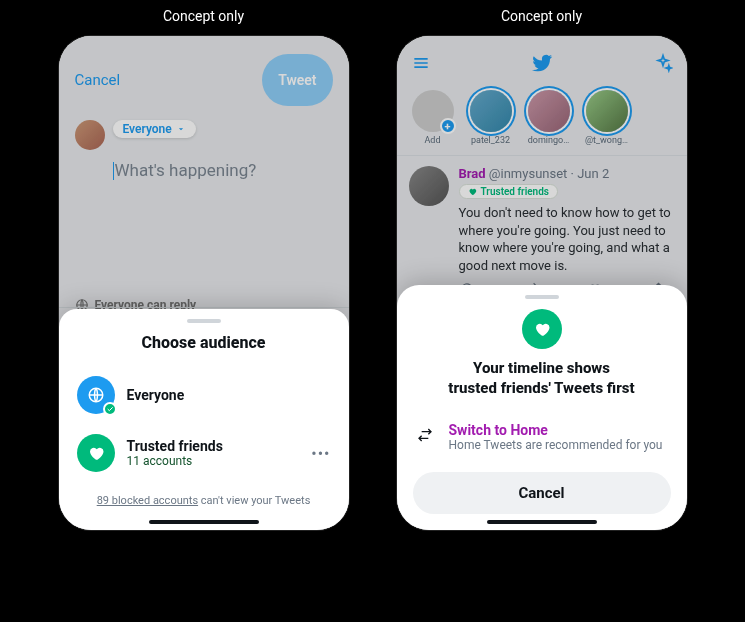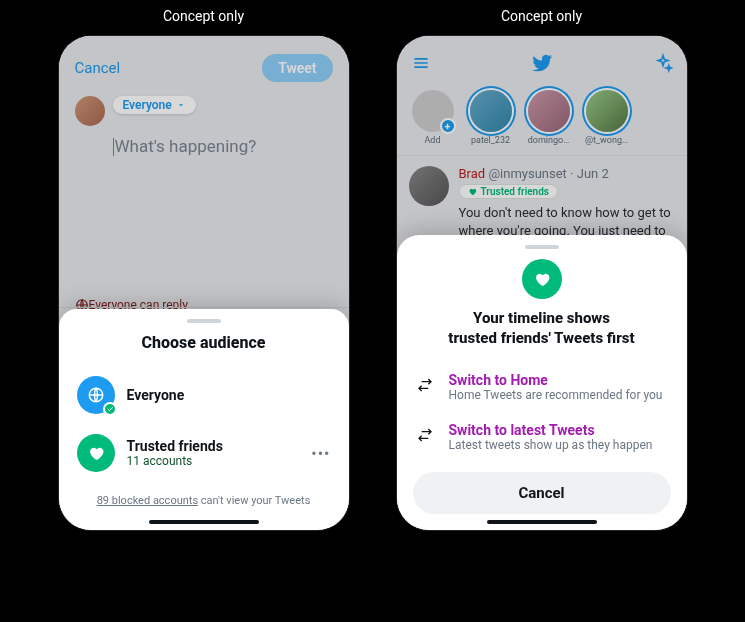--- a/index.html
+++ b/index.html
@@ -36,34 +36,34 @@
   }
 
   
   .compose-header {
     display: flex; justify-content: space-between; align-items: center;
     padding: 18px 16px 10px;
   }
   .cancel-link { color: #1d9bf0; font-size: 15px; }
   .tweet-btn {
     background: #8ecdf7; color: #fff; font-size: 14px; font-weight: 600;
-    padding: 6px 16px; border-radius: 999px;
+    padding: 18px 16px; border-radius: 999px;
   }
   .compose-row { display:flex; align-items:flex-start; gap:8px; padding:4px 16px; }
   .avatar-sm { width:30px;height:30px;border-radius:50%;background:linear-gradient(135deg,#c97,#a65); }
   .aud-pill {
     display:inline-flex;align-items:center;gap:4px;
     background:#fff;border-radius:999px;padding:2px 10px;
     color:#1d9bf0;font-size:12px;font-weight:600;
     box-shadow:0 1px 3px rgba(0,0,0,.15);
   }
   .aud-pill svg{width:10px;height:10px;}
   .placeholder { color:#7a8591;font-size:17px;padding:6px 16px 0 56px;position:relative; }
   .placeholder::before{content:"";position:absolute;left:54px;top:8px;width:1px;height:18px;background:#1d9bf0;}
-  .reply-row { position:absolute;bottom:218px;left:16px;display:flex;align-items:center;gap:0;color:#7f1d1d;font-size:12px;}
+  .reply-row { position:absolute;bottom:218px;left:16px;display:flex;align-items:center;gap:6px;color:#737373;font-size:12px;font-weight:bold;}
   .reply-row svg{width:14px;height:14px;}
   .toolbar {
     position:absolute;bottom:190px;left:0;right:0;
     display:flex;align-items:center;justify-content:space-between;
     padding:6px 16px;border-top:1px solid #d5dadf;
   }
   .tool-left{display:flex;gap:16px;}
   .tool-ic{width:18px;height:18px;color:#1d9bf0;}
   .tool-right{display:flex;gap:12px;align-items:center;}
   .tool-circ{width:18px;height:18px;border:2px solid #c2cad2;border-radius:50%;}
@@ -100,21 +100,21 @@
   .fleets{display:flex;gap:10px;padding:4px 12px 10px;border-bottom:1px solid #d8dde2;}
   .fleet{display:flex;flex-direction:column;align-items:center;gap:3px;width:48px;}
   .fleet-av{width:42px;height:42px;border-radius:50%;position:relative;background:#bbb;}
   .fleet-av.ring{box-shadow:0 0 0 2px #fff,0 0 0 4px #1d9bf0;}
   .fleet-av.add{background:#ccc;}
   .fleet-add{position:absolute;right:-2px;bottom:-2px;width:16px;height:16px;border-radius:50%;background:#1d9bf0;border:2px solid #fff;display:flex;align-items:center;justify-content:center;color:#fff;font-size:11px;font-weight:700;}
   .fleet-lbl{font-size:9px;color:#5b6b7a;white-space:nowrap;max-width:48px;overflow:hidden;text-overflow:ellipsis;}
   .tweet{display:flex;gap:10px;padding:10px 12px;}
   .tw-av{width:40px;height:40px;border-radius:50%;background:linear-gradient(135deg,#888,#555);flex-shrink:0;}
   .tw-head{font-size:13px;}
-  .tw-name{font-weight:400;color:#b91c1c;}
+  .tw-name{font-weight:700;color:#a21caf;}
   .tw-handle{color:#6b7785;}
   .tf-pill{display:inline-flex;align-items:center;gap:4px;background:#fff;border:1px solid #d8e0d8;border-radius:999px;padding:1px 8px;margin-top:3px;}
   .tf-pill svg{width:9px;height:9px;color:#00ba7c;}
   .tf-pill span{font-size:10px;color:#00ba7c;font-weight:600;}
   .tw-body{font-size:13px;color:#2a2f34;line-height:1.35;margin-top:4px;}
   .tw-actions{display:flex;justify-content:space-between;margin-top:8px;color:#6b7785;padding-right:8px;}
   .tw-actions svg{width:15px;height:15px;}
 
   
   .sheet2{position:absolute;left:0;right:0;bottom:0;background:#fff;border-radius:22px 22px 0 0;padding:10px 0 16px;box-shadow:0 -4px 24px rgba(0,0,0,.2);}
@@ -309,26 +309,17 @@
       </div>
       <div class="row2">
         <div class="row2-ic"><svg viewBox="0 0 24 24" fill="none" stroke="currentColor" stroke-width="2">
               <path d="M17 3l4 4-4 4M21 7H7M7 21l-4-4 4-4M3 17h14"></path>
             </svg></div>
         <div>
           <div class="row2-t">Switch to Home</div>
           <div class="row2-s">Home Tweets are recommended for you</div>
         </div>
       </div>
-      <div class="row2">
-        <div class="row2-ic"><svg viewBox="0 0 24 24" fill="none" stroke="currentColor" stroke-width="2">
-              <path d="M17 3l4 4-4 4M21 7H7M7 21l-4-4 4-4M3 17h14"></path>
-            </svg></div>
-        <div>
-          <div class="row2-t">Switch to latest Tweets</div>
-          <div class="row2-s">Latest tweets show up as they happen</div>
-        </div>
-      </div>
       <div class="cancel-btn">Cancel</div>
     </div>
     <div class="homebar"></div>
   </div>
 </div>
 
 </body></html>

